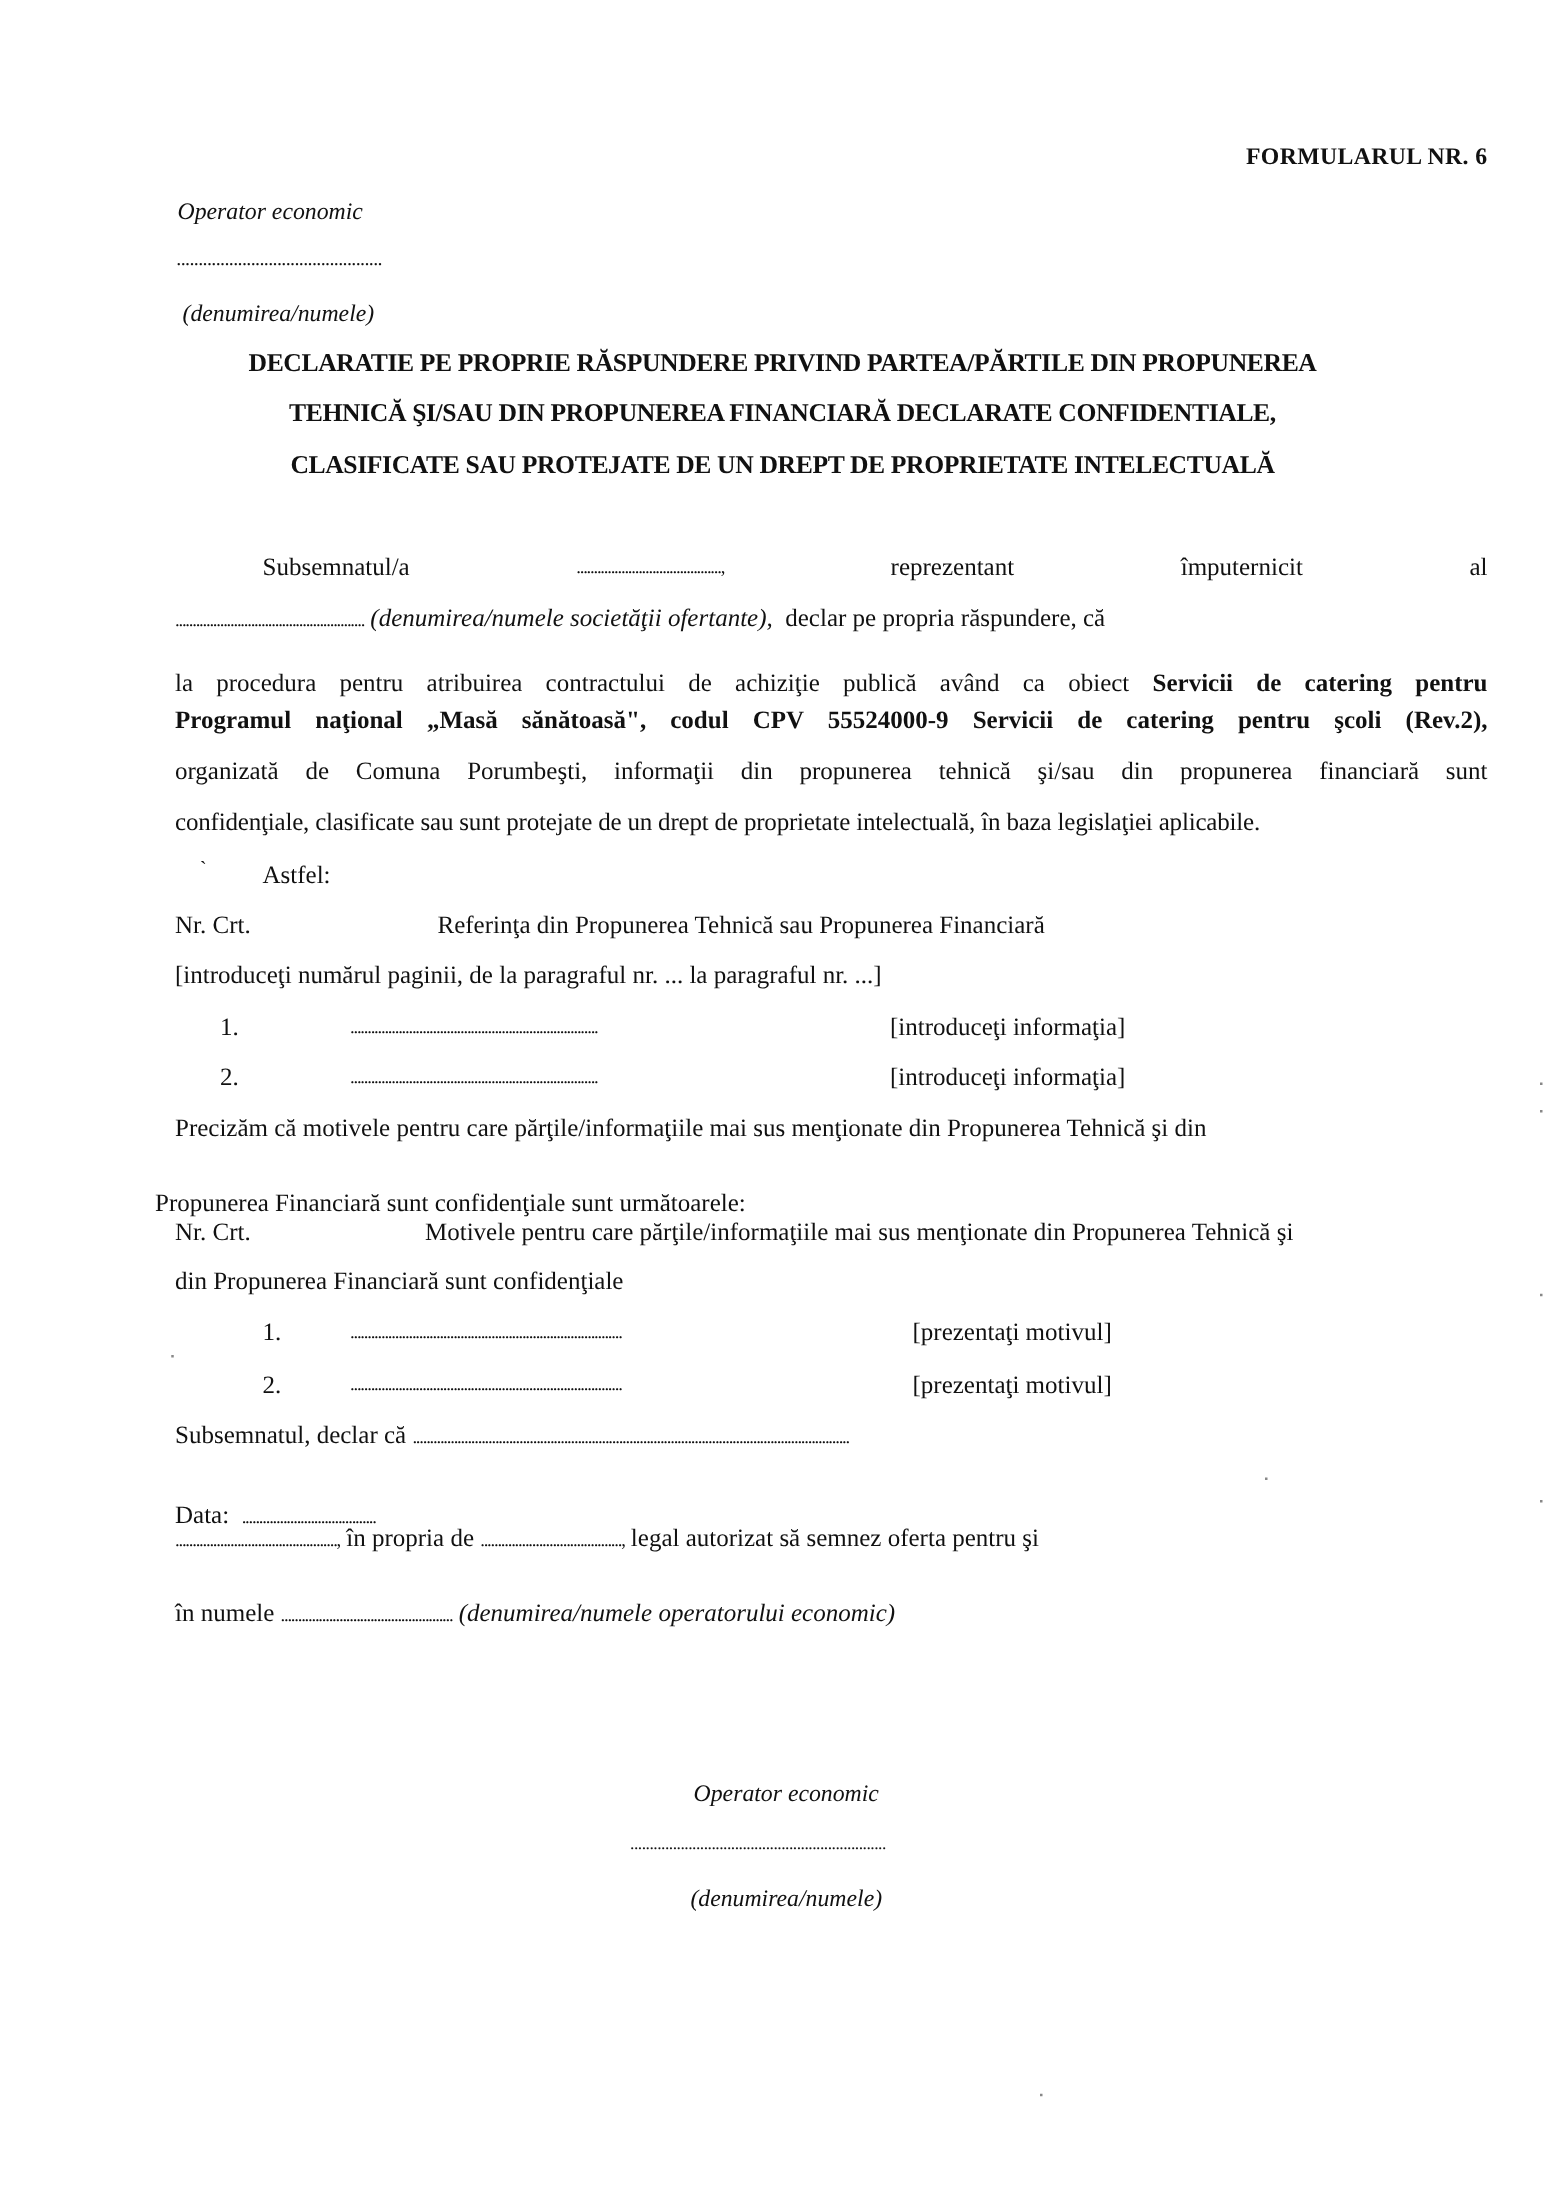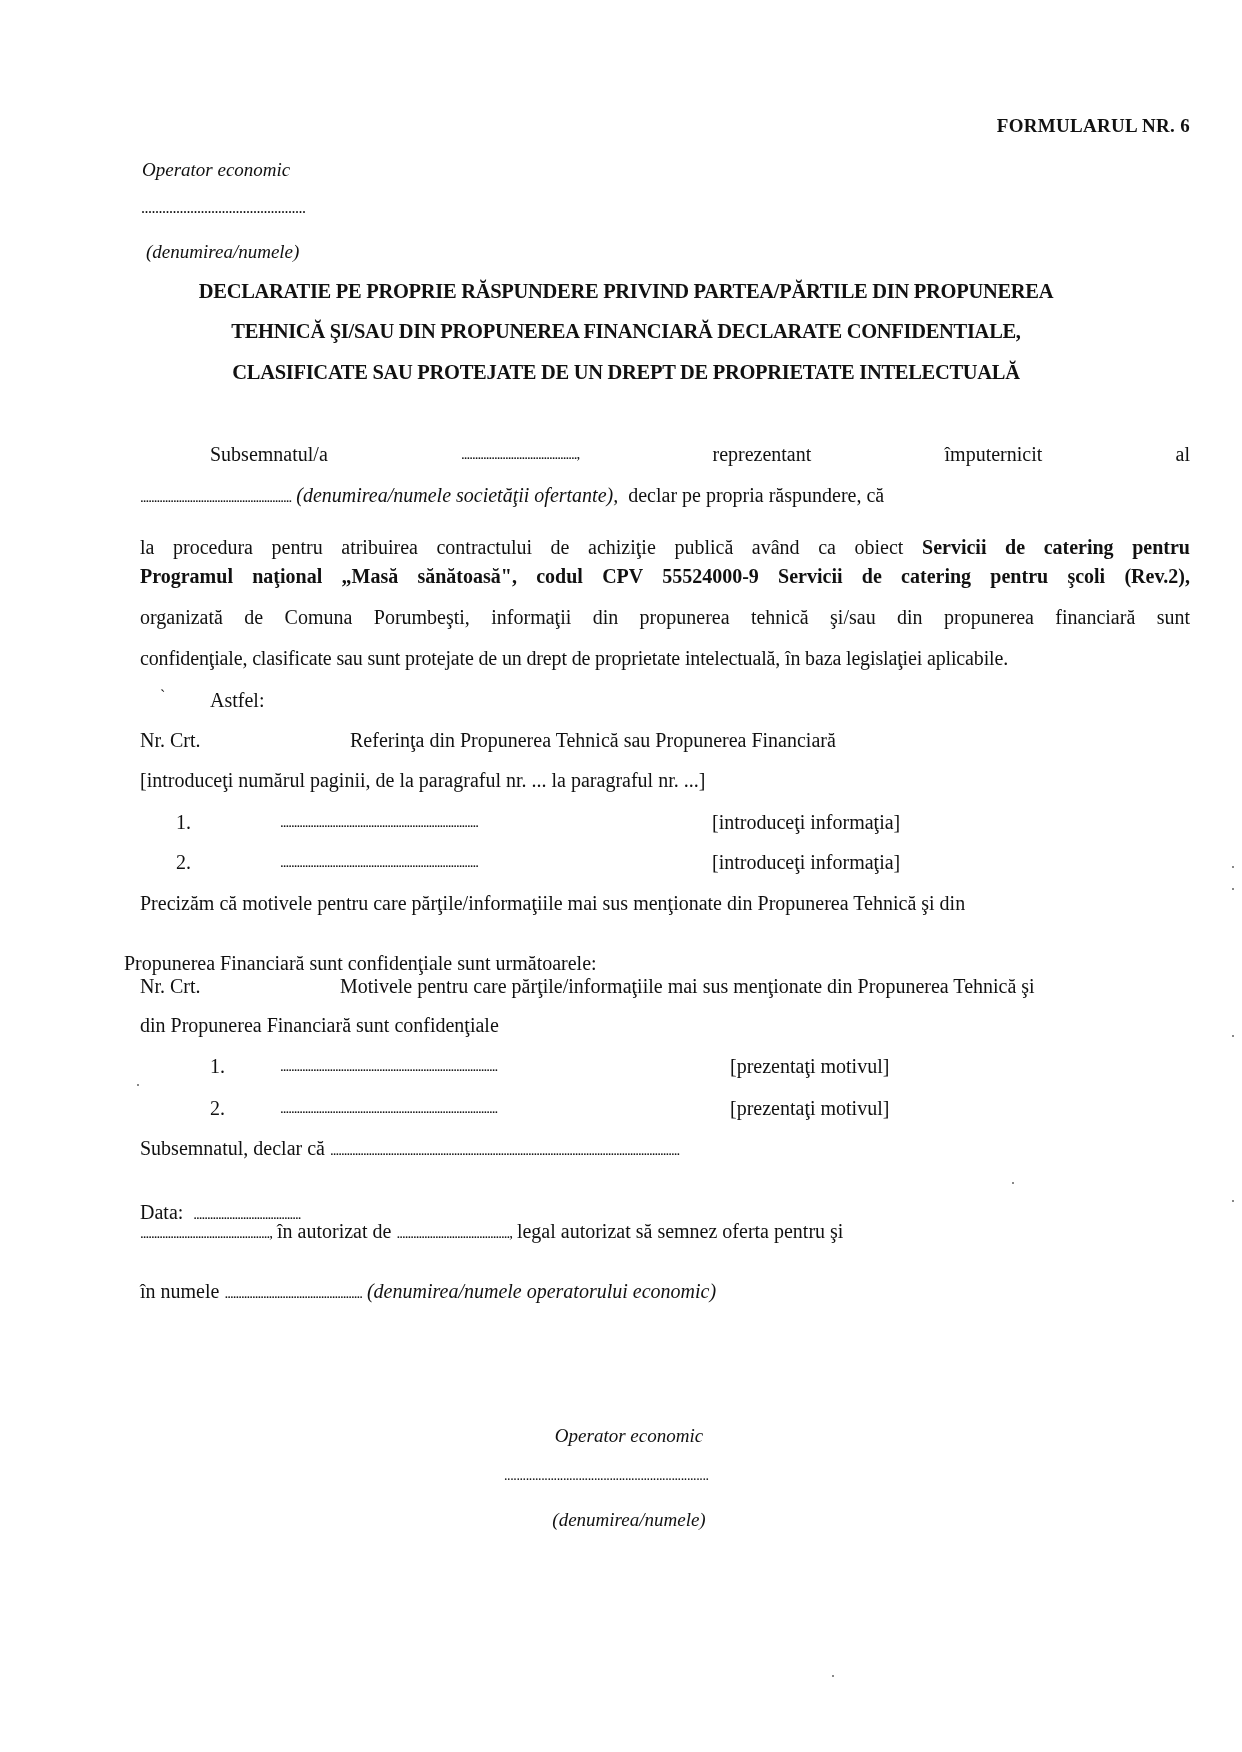--- a/index.html
+++ b/index.html
@@ -100,21 +100,21 @@
   <span class="small-dots">...............................................................................................................................</span>
 </div>
 
 <div class="para-line" style="top:1202px;">
   <span>Data:</span>&nbsp;
   <span class="small-dots">.......................................</span>
 </div>
 
 <div class="para-line" style="top:1221px;">
   <span class="small-dots">...............................................,</span>
-  <span>în autorizat de</span>
+  <span>în propria de</span>
   <span class="small-dots">.........................................,</span>
   <span>legal autorizat să semnez oferta pentru şi</span>
 </div>
 
 <div class="para-line" style="top:1262px;margin-top:19px;">
   <span>în numele</span>
   <span class="small-dots">..................................................</span>
   <span class="it">(denumirea/numele operatorului economic)</span>
 </div>
 

